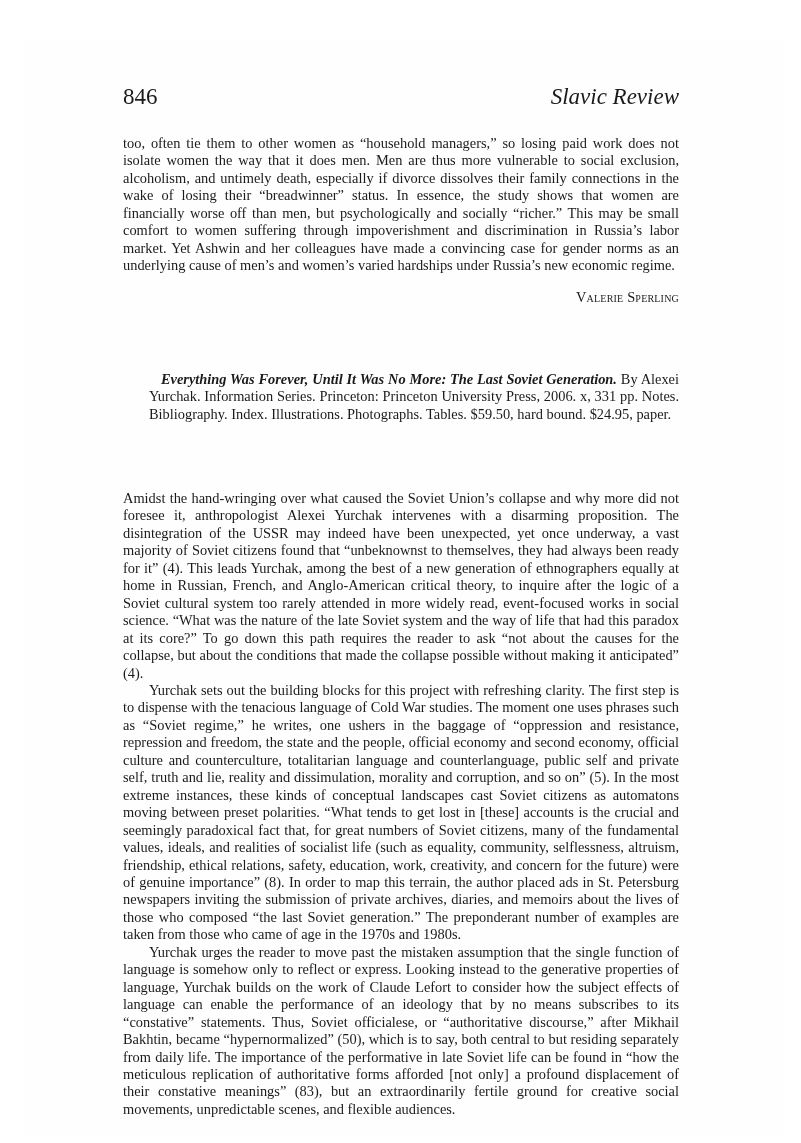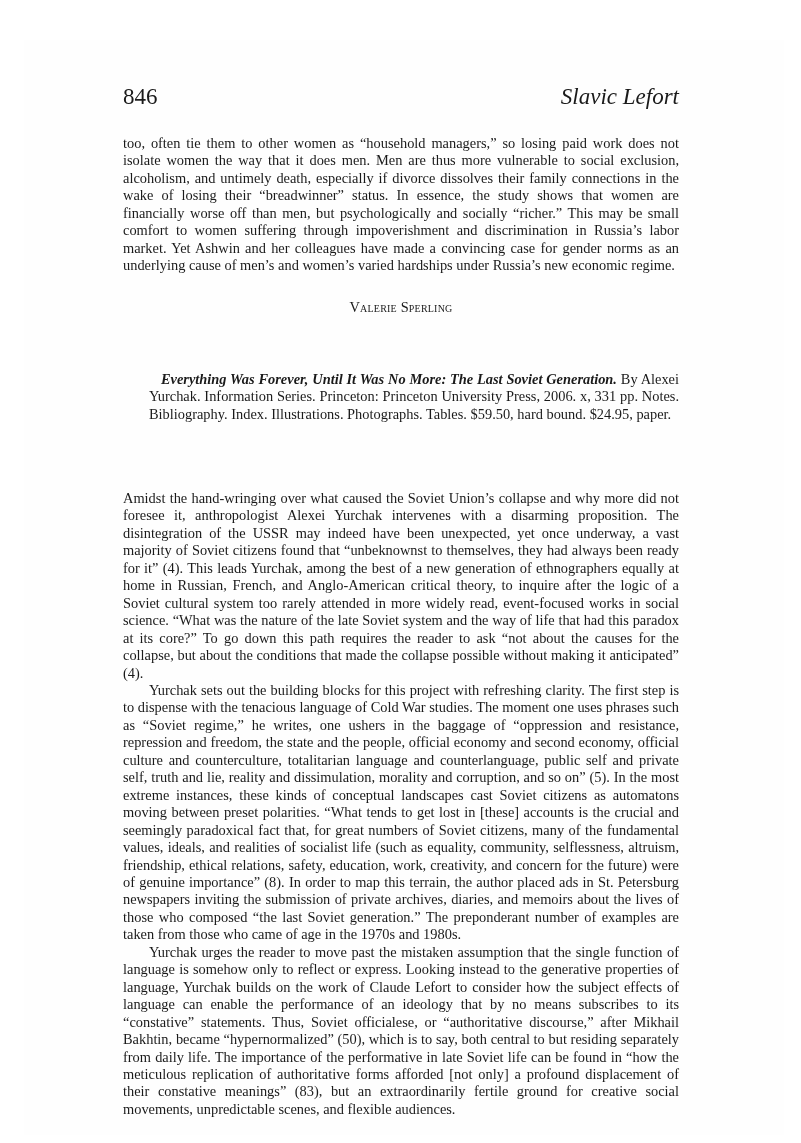--- a/index.html
+++ b/index.html
@@ -55,22 +55,22 @@
       top: 135px;
       left: 0;
       width: 556px;
     }
     p {
       margin: 0;
       text-align: justify;
       hyphens: manual;
     }
     .signature {
-      margin-top: 24px;
-      text-align: center;
+      margin-top: 14px;
+      text-align: right;
     }
     .sig-name {
       font-variant: small-caps;
       letter-spacing: 0.2px;
     }
     .sig-affil {
       font-style: italic;
     }
     .book-citation {
       position: absolute;
@@ -99,21 +99,21 @@
   </style>
 </head>
 <body>
 
 <div class="scan-area"></div>
 
 <div class="page">
 
   <div class="running-head">
     <span class="page-number">846</span>
-    <span class="journal-title">Slavic Lefort</span>
+    <span class="journal-title">Slavic Review</span>
   </div>
 
   <div class="review-end">
     <p>too, often tie them to other women as “household managers,” so losing paid work does not isolate women the way that it does men. Men are thus more vulnerable to social exclusion, alcoholism, and untimely death, especially if divorce dissolves their family connections in the wake of losing their “breadwinner” status. In essence, the study shows that women are financially worse off than men, but psychologically and socially “richer.” This may be small comfort to women suffering through impoverishment and discrimination in Russia’s labor market. Yet Ashwin and her colleagues have made a convincing case for gender norms as an underlying cause of men’s and women’s varied hardships under Russia’s new economic regime.</p>
     <div class="signature">
       <div class="sig-name">Valerie Sperling</div>
     </div>
   </div>
 
   <div class="book-citation"><span class="book-title">Everything Was Forever, Until It Was No More: The Last Soviet Generation.</span><span> By Alexei Yurchak. Information Series. Princeton: Princeton University Press, 2006. x, 331 pp. Notes. Bib­liography. Index. Illustrations. Photographs. Tables. $59.50, hard bound. $24.95, paper.</span></div>

